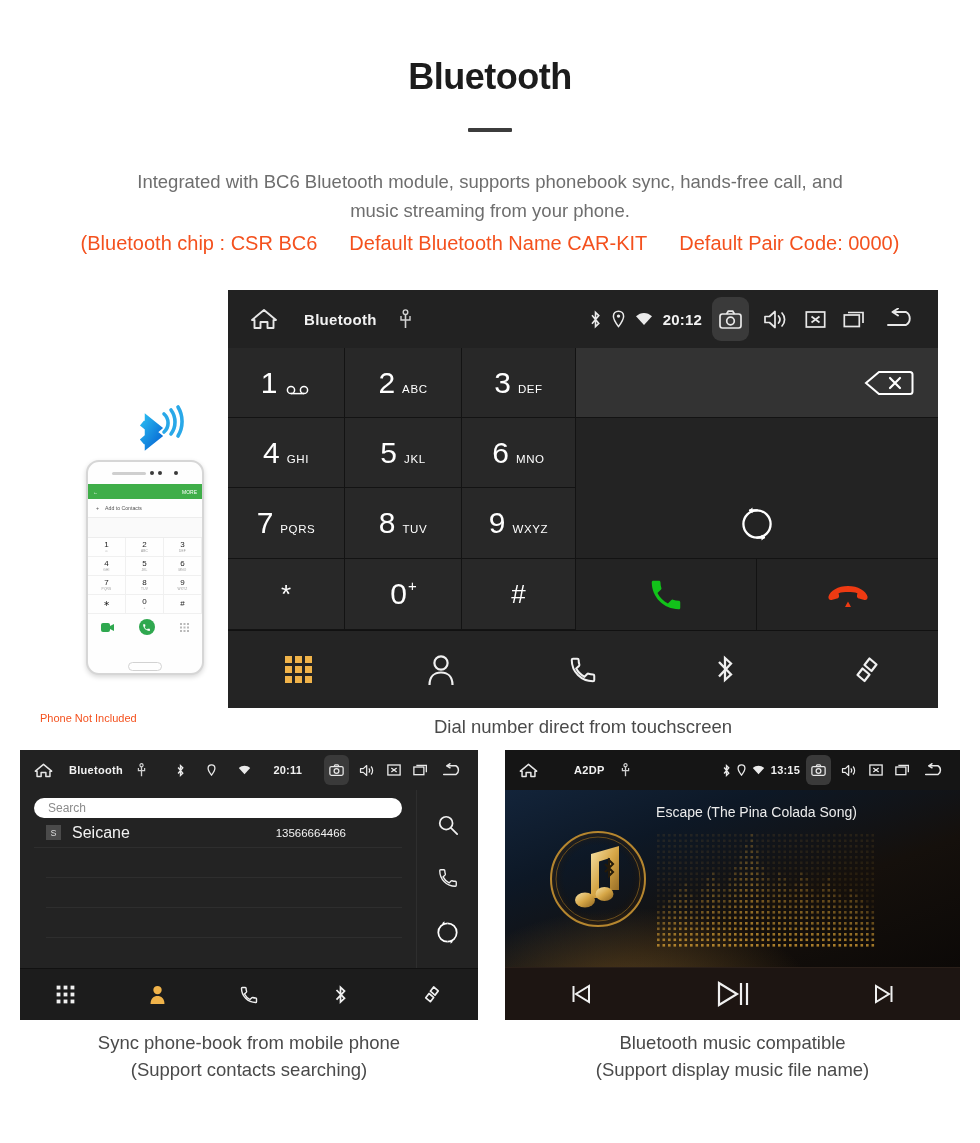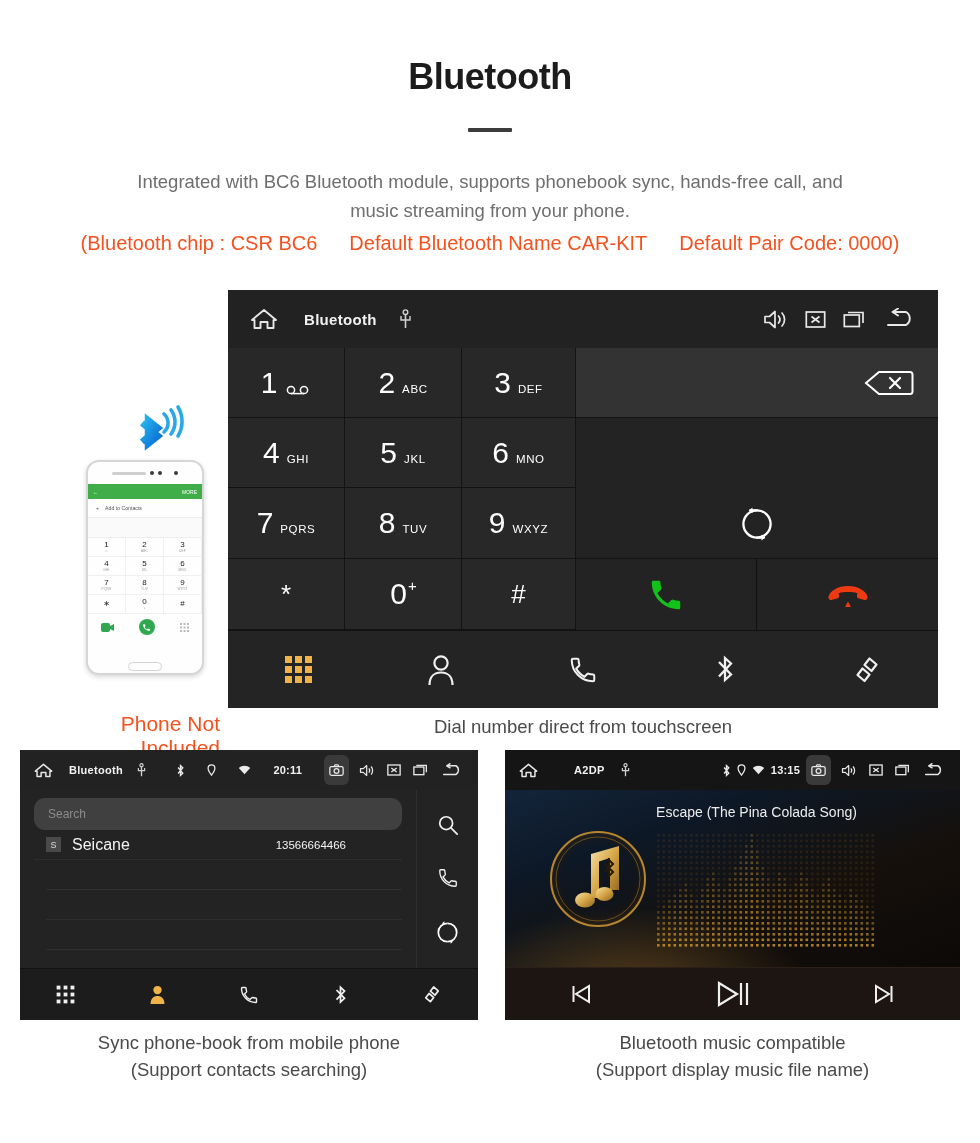--- a/index.html
+++ b/index.html
@@ -152,36 +152,36 @@
   .ph-pad { display:grid; grid-template-columns: repeat(3,1fr); }
   .ph-pad .k { height: 19px; display:flex; flex-direction:column; align-items:center; justify-content:center; border-right:1px solid #f0f0f0;border-bottom:1px solid #f0f0f0;}
   .ph-pad .k .n { font-size: 8px; color: #222; line-height:1;}
   .ph-pad .k .s { font-size: 3.2px; color: #999; letter-spacing:.2px;}
   .ph-act { display:flex; align-items:center; justify-content:space-around; height: 26px; }
   .ph-callbtn { width: 16px; height: 16px; border-radius:50%; background:#2fa84f; display:flex;align-items:center;justify-content:center;}
   .ph-home { position:absolute; bottom: 2px; left:0; width:100%; display:flex; align-items:center; justify-content:center; }
   .ph-homebtn { width: 34px; height: 9px; border: 1.4px solid #d2d2d2; border-radius: 6px; }
   .ph-notincl {
     position: absolute; left: 0; top: 312px; width: 180px;
-    text-align: right; font-size: 21px; color: #f4511e;
+    text-align: left; font-size: 11px; color: #f4511e;
   }
 
   
   #contacts { left: 20px; top: 750px; width: 458px; height: 270px; background: #232323; }
   #contacts .statusbar { height: 40px; font-size: 11px; }
   #contacts .sb-home { margin-left: 14px; }
   #contacts .sb-title { margin-left: 16px; }
   #contacts .sb-usb { margin-left: 14px; }
   #contacts .sb-icons { gap: 22px; }
   #contacts .sb-nav { gap: 12px; margin-left: 10px; margin-right: 14px; }
 
   .ct-body { position: absolute; top: 40px; left: 0; width: 458px; height: 178px; display: flex; }
   .ct-list { flex: 1; padding: 8px 14px 0 14px; }
   .ct-search {
-    height: 32px; background: #404040; border-radius: 11px;
+    height: 20px; background: #ffffff; border-radius: 11px;
     display: flex; align-items: center; padding-left: 14px;
     color: #8c8c8c; font-size: 12px;
   }
   .ct-row {
     display: flex; align-items: center; height: 30px;
     border-bottom: 1px solid #2e2e2e; padding-left: 12px;
   }
   .ct-badge {
     width: 15px; height: 15px; background: #4a4a4a; color: #ddd;
     font-size: 9px; display: flex; align-items: center; justify-content: center;
@@ -361,20 +361,46 @@
     </span>
     <span class="sb-title">Bluetooth</span>
     <span class="sb-usb">
       <svg width="13" height="20" viewBox="0 0 13 20">
           <path d="M6.5 19 L6.5 5" stroke="#dcdcdc" stroke-width="1.6"></path>
           <circle cx="6.5" cy="3.2" r="2.3" fill="none" stroke="#dcdcdc" stroke-width="1.4"></circle>
           <path d="M2 7 L2 11 L11 11 L11 7" fill="none" stroke="#dcdcdc" stroke-width="1.4"></path>
         </svg>
     </span>
     <span class="sb-spacer"></span>
+    <span class="sb-icons">
+      <span>
+        <svg width="13" height="19" viewBox="0 0 13 19">
+            <path d="M3 5.2 L9.8 13.4 L6.5 16.6 L6.5 2.4 L9.8 5.6 L3 13.8" fill="none" stroke="#eaeaea" stroke-width="1.6" stroke-linejoin="miter"></path>
+          </svg>
+      </span>
+      <span>
+        <svg width="13" height="18" viewBox="0 0 13 18">
+            <path d="M6.5 1.2 C3.6 1.2 1.4 3.4 1.4 6.2 C1.4 9.8 6.5 16.6 6.5 16.6 C6.5 16.6 11.6 9.8 11.6 6.2 C11.6 3.4 9.4 1.2 6.5 1.2 Z" fill="none" stroke="#eaeaea" stroke-width="1.5"></path>
+            <circle cx="6.5" cy="6.1" r="1.7" fill="#eaeaea"></circle>
+          </svg>
+      </span>
+      <span>
+        <svg width="18" height="14" viewBox="0 0 18 14">
+            <path d="M1 4.3 C3.4 2 6.1 0.9 9 0.9 C11.9 0.9 14.6 2 17 4.3 L9 13 Z" fill="#eaeaea"></path>
+          </svg>
+      </span>
+      <span class="sb-time">20:12</span>
+      <span class="sb-cam-wrap" style="width:37px;height:44px;">
+        <svg width="23" height="19" viewBox="0 0 23 19">
+            <rect x="1" y="4" width="21" height="14" rx="2.4" fill="none" stroke="#e8e8e8" stroke-width="1.7"></rect>
+            <path d="M7.5 4 L9.3 1.2 L13.7 1.2 L15.5 4" fill="none" stroke="#e8e8e8" stroke-width="1.7"></path>
+            <circle cx="11.5" cy="11" r="3.8" fill="none" stroke="#e8e8e8" stroke-width="1.7"></circle>
+          </svg>
+      </span>
+    </span>
     <span class="sb-nav">
       <span>
         <svg width="25" height="21" viewBox="0 0 25 21">
             <path d="M2 7.5 L6.5 7.5 L12 2.5 L12 18.5 L6.5 13.5 L2 13.5 Z" fill="none" stroke="#e8e8e8" stroke-width="1.7" stroke-linejoin="round"></path>
             <path d="M15.5 7 A5.5 5.5 0 0 1 15.5 14" fill="none" stroke="#e8e8e8" stroke-width="1.7" stroke-linecap="round"></path>
             <path d="M19 4 A9.5 9.5 0 0 1 19 17" fill="none" stroke="#e8e8e8" stroke-width="1.7" stroke-linecap="round"></path>
           </svg>
       </span>
       <span>
         <svg width="21" height="21" viewBox="0 0 21 21">

